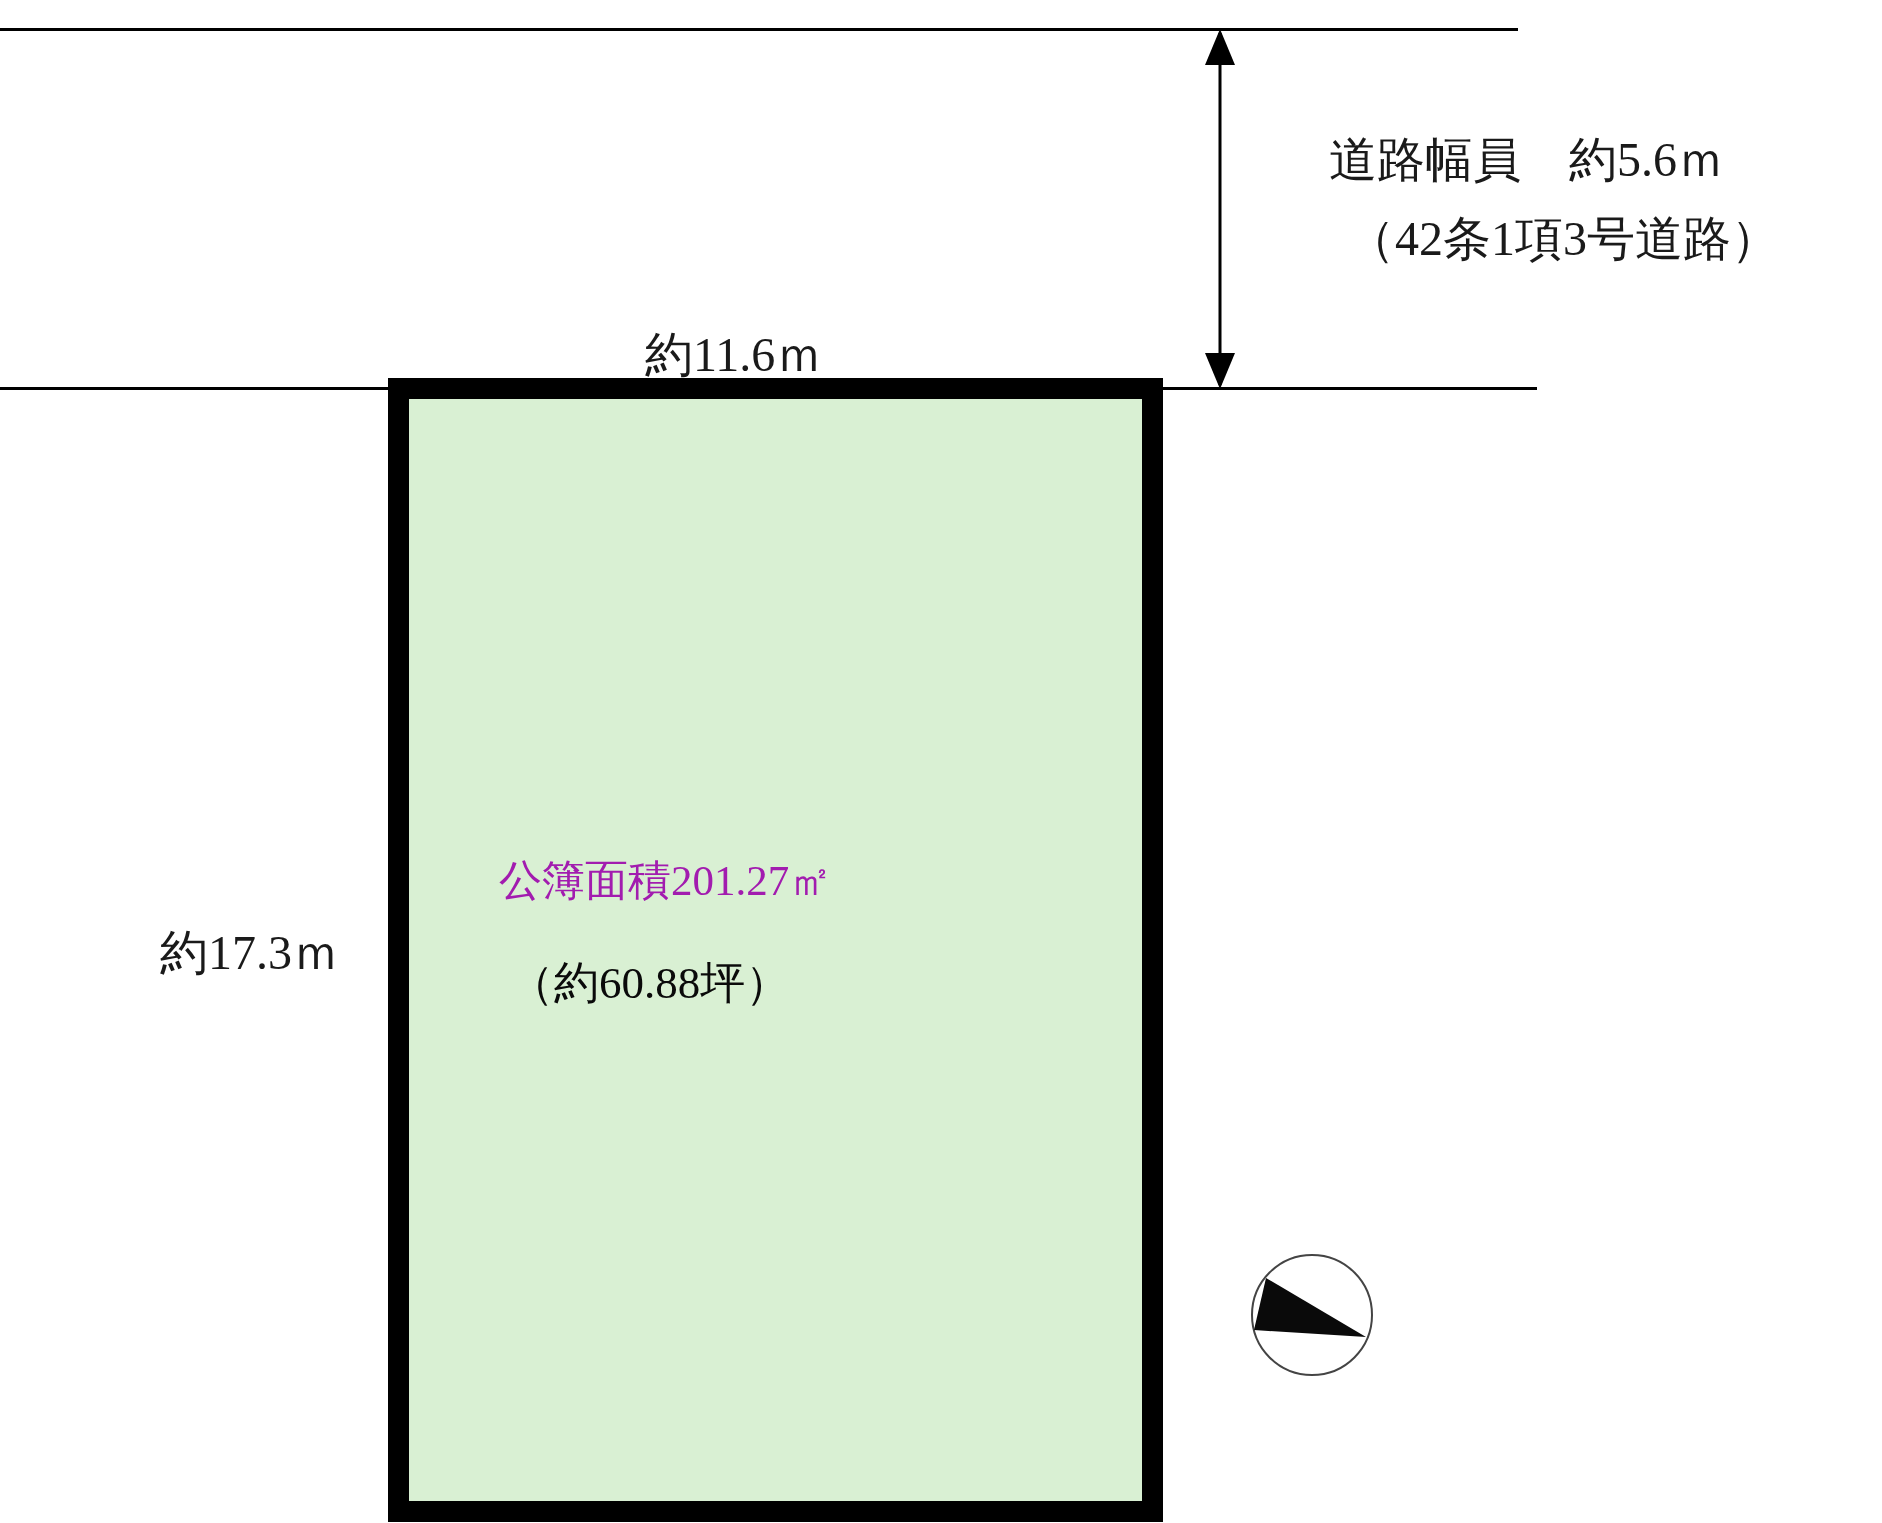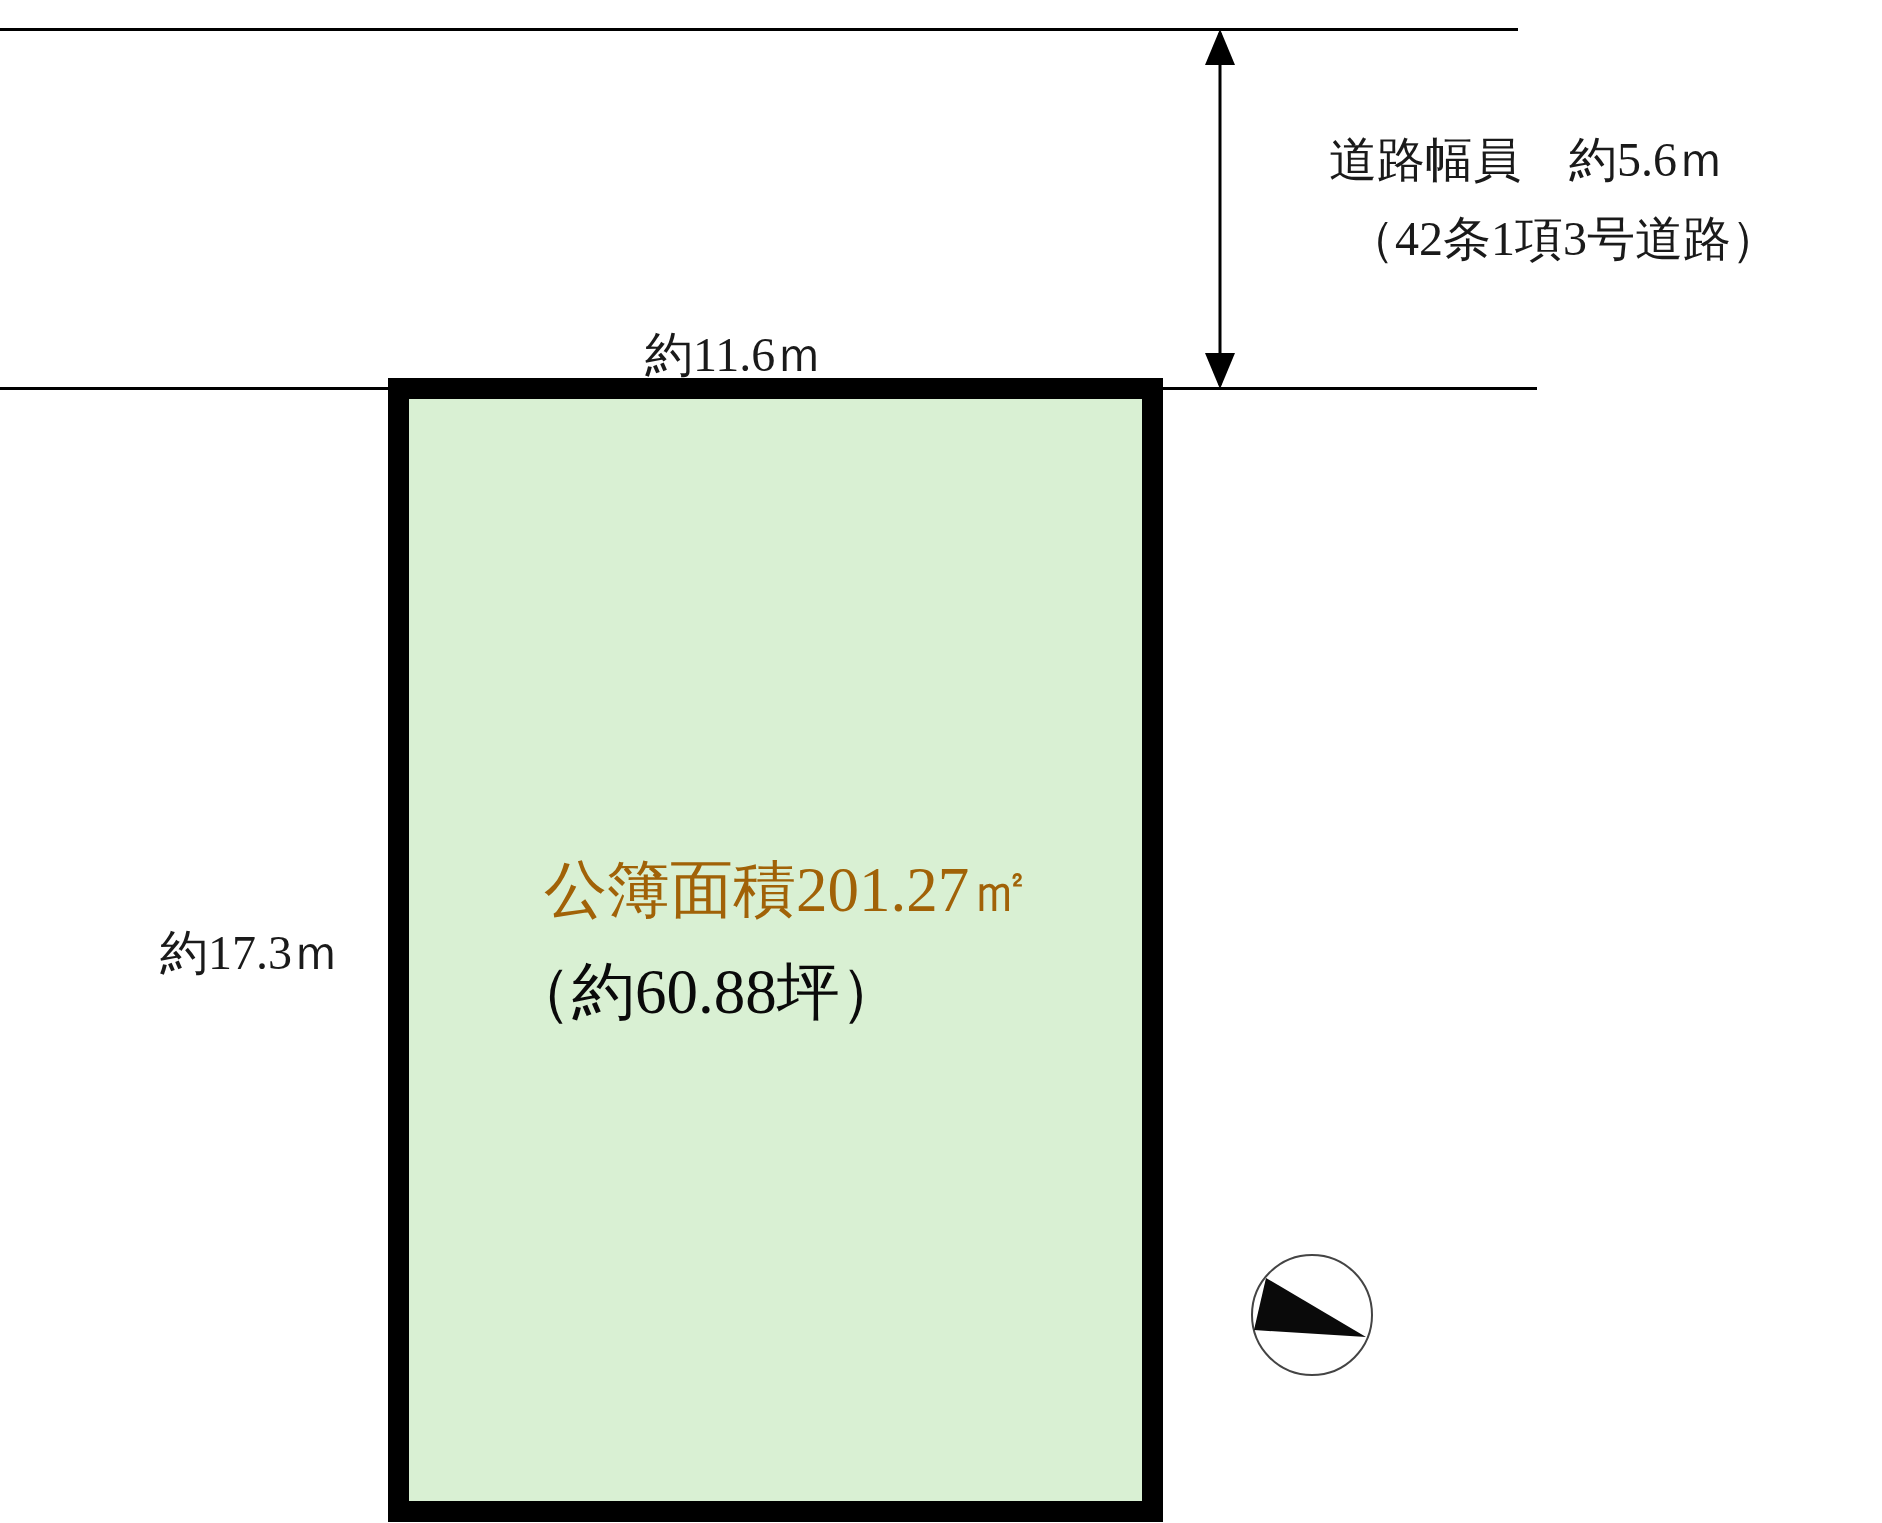--- a/index.html
+++ b/index.html
@@ -32,31 +32,30 @@
     width: 775px;
     height: 1144px;
     box-sizing: border-box;
     border: 21px solid #000000;
     background: #d9f0d3;
   }
   .plot-text-1 {
     position: absolute;
     left: 90px;   
     top: 460px;   
-    font-size: 63px;
+    font-size: 43px;
     line-height: 1;
     white-space: nowrap;
-    color: #a16207;
-    margin-left: 45px;
+    color: #a21caf;
   }
   .plot-text-2 {
     position: absolute;
     left: 100px;  
     top: 562px;   
-    font-size: 63px;
+    font-size: 45px;
     line-height: 1;
     white-space: nowrap;
     color: #0a0a0a;
   }
 
   .dim-label {
     position: absolute;
     font-size: 48px;
     line-height: 1.15;
     white-space: nowrap;

